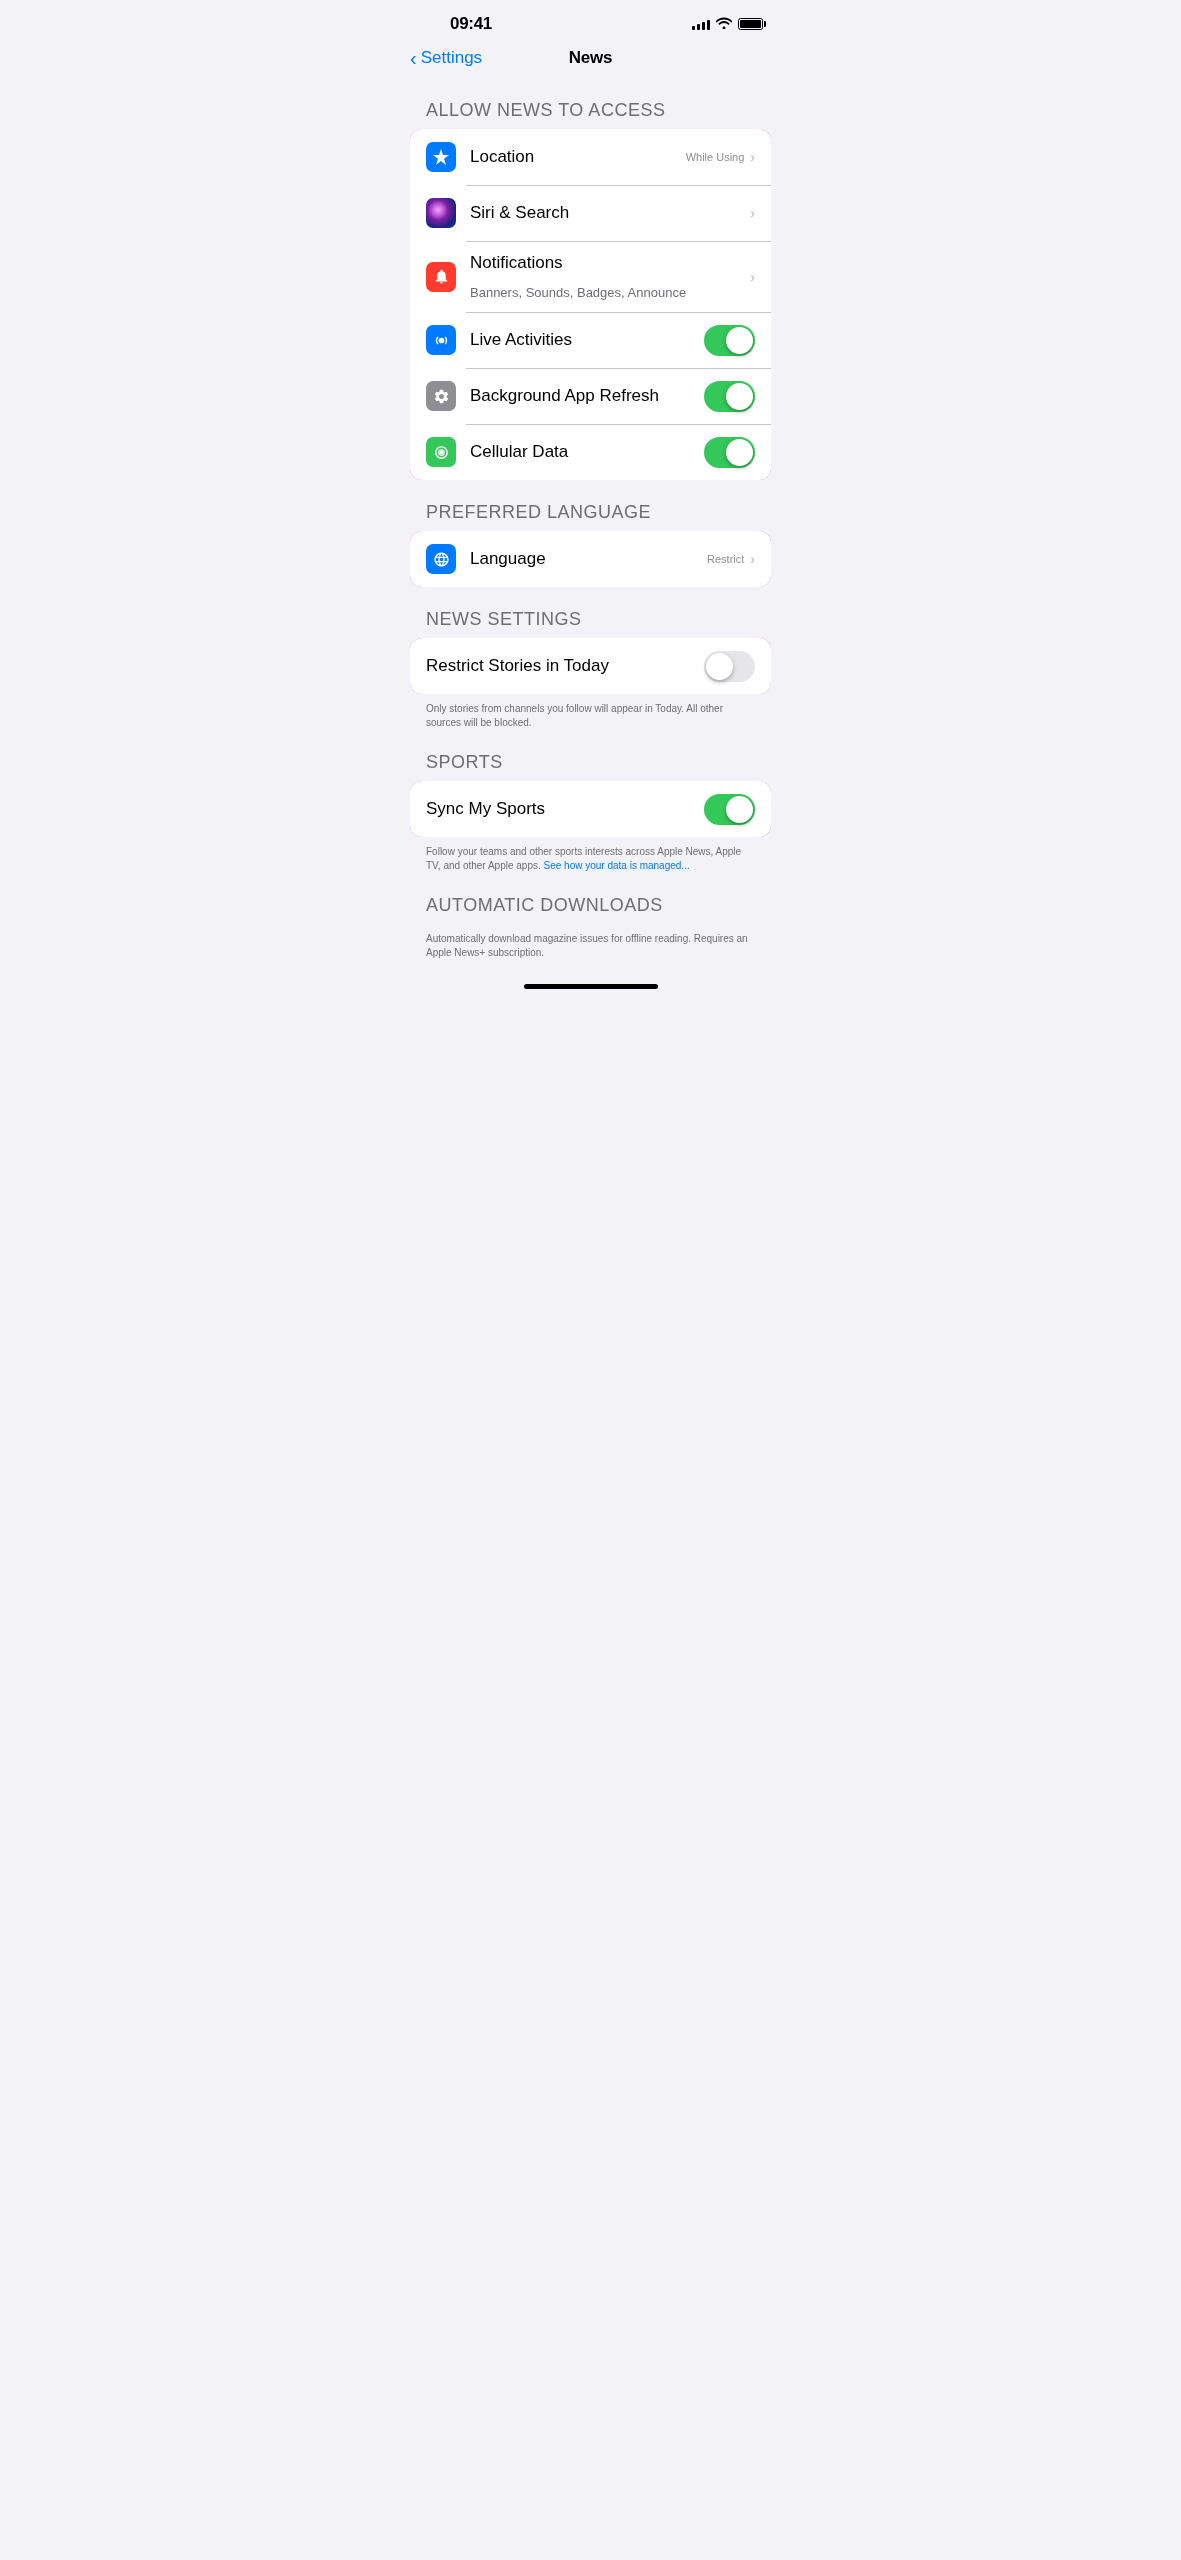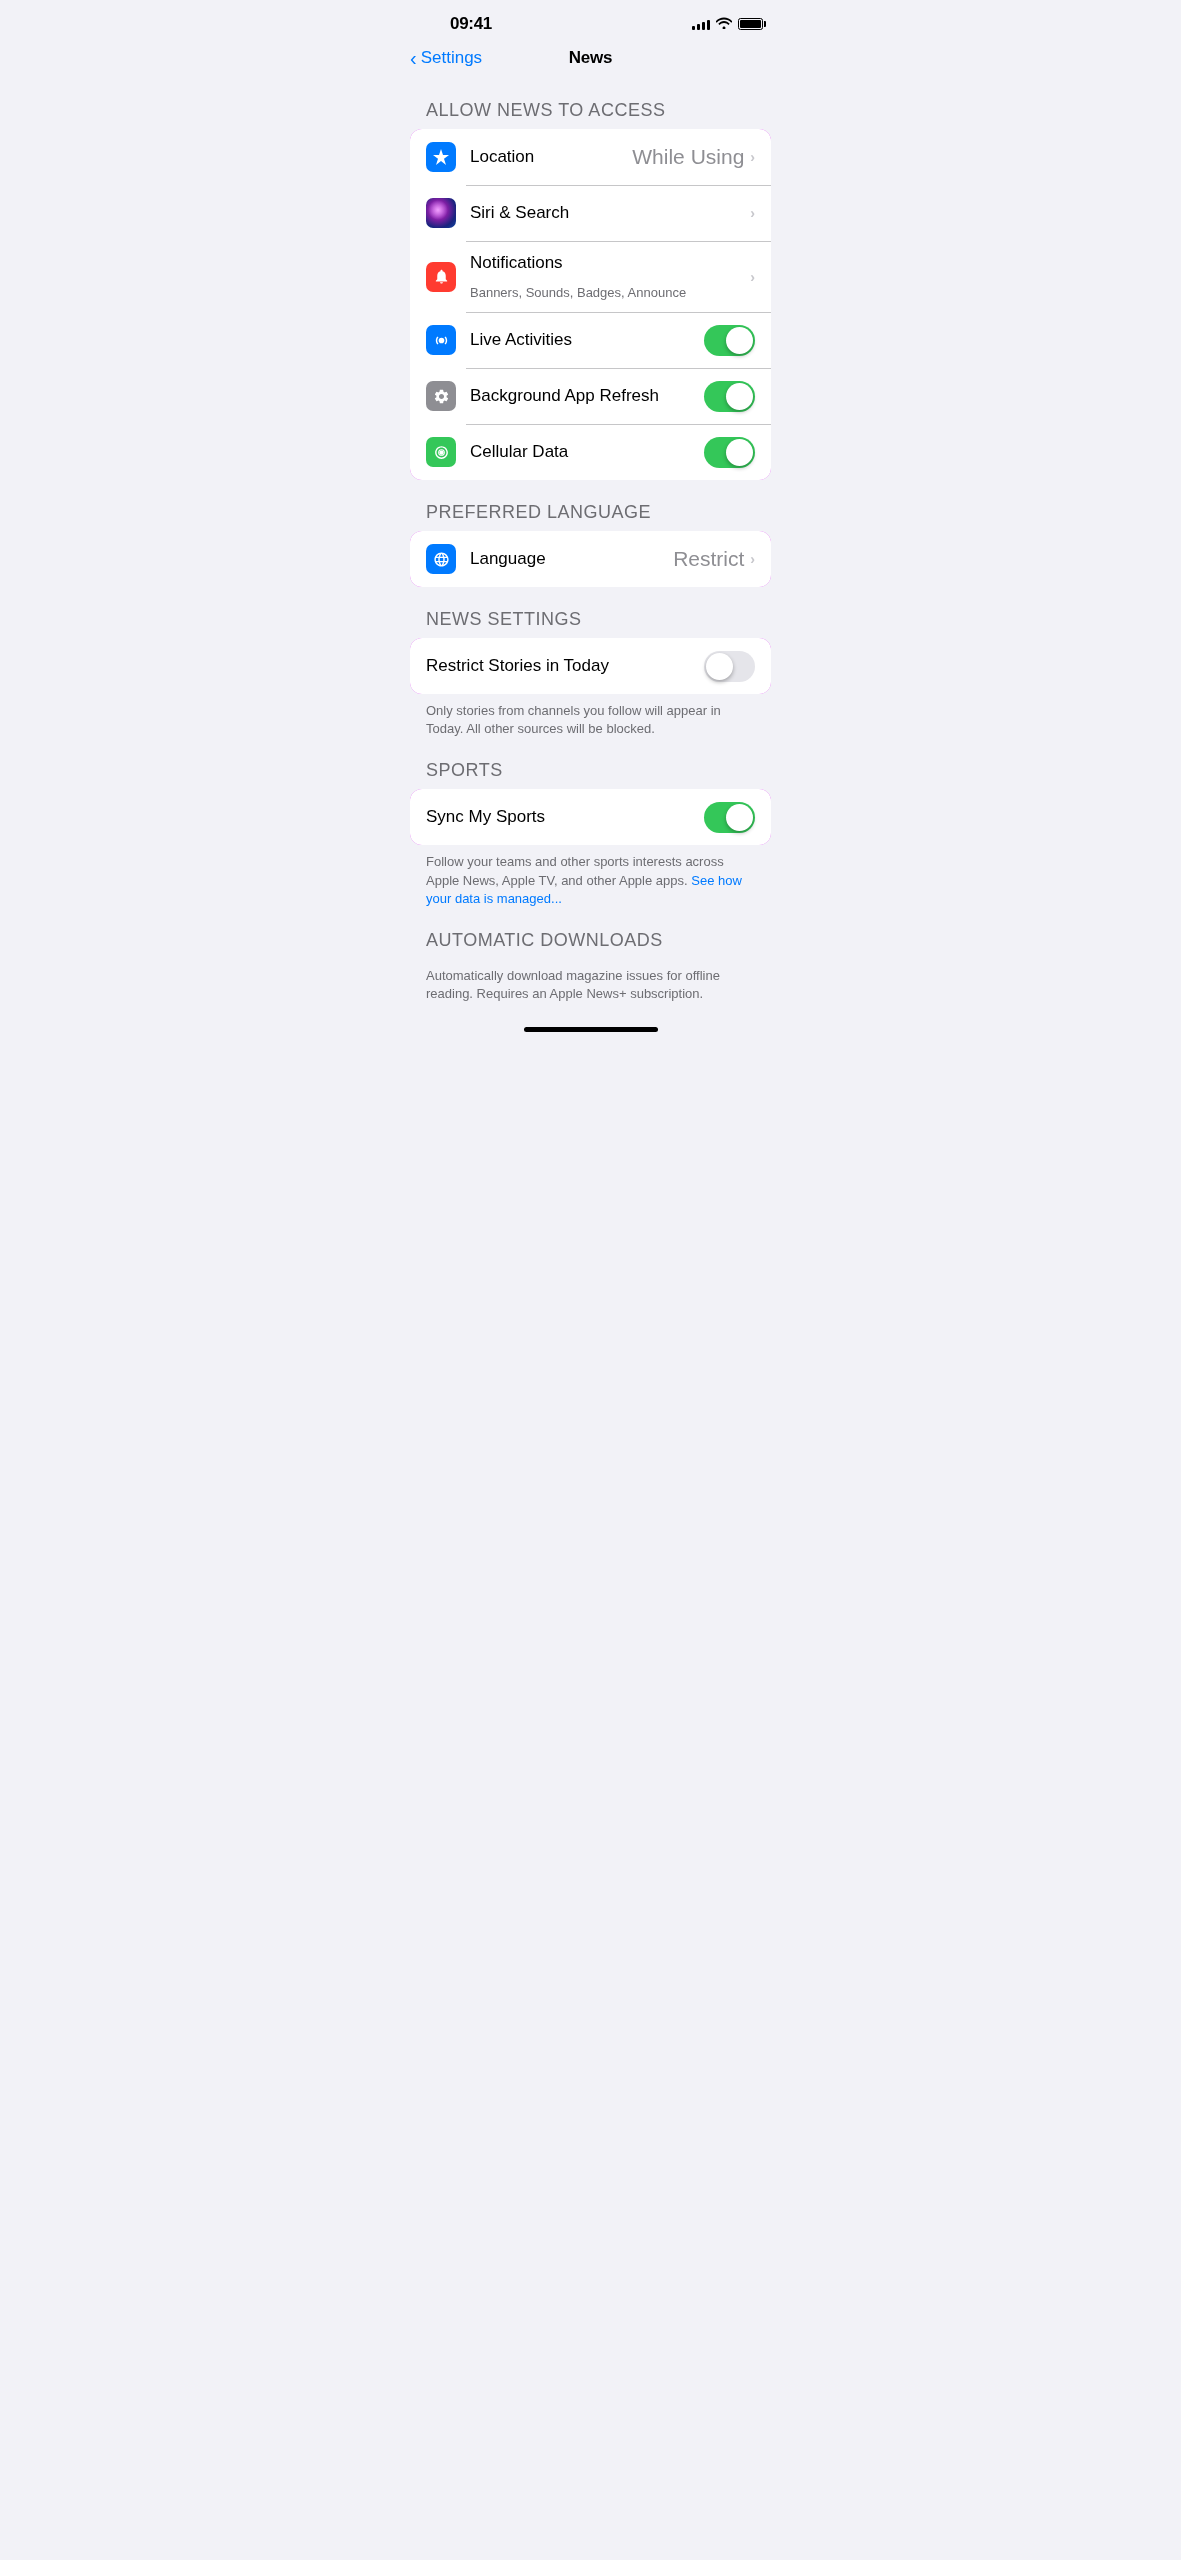--- a/index.html
+++ b/index.html
@@ -122,21 +122,21 @@
     .section-header {
       font-size: 18px;
       font-weight: 400;
       color: #6d6d72;
       text-transform: uppercase;
       letter-spacing: 0.5px;
       padding: 0 16px 8px;
       margin-top: 22px;
     }
     .section-footer {
-      font-size: 13px;
+      font-size: 10px;
       color: #6d6d72;
       padding: 8px 16px 0;
       line-height: 1.4;
     }
     .section-footer a {
       color: #007aff;
       text-decoration: none;
     }
 
     
@@ -193,21 +193,21 @@
     .row-sublabel {
       font-size: 13px;
       color: #6d6d72;
       margin-top: 12px;
     }
     .row-label-wrap {
       flex: 1;
     }
 
     .row-value {
-      font-size: 21px;
+      font-size: 11px;
       color: #8e8e93;
       margin-right: 6px;
     }
     .chevron-right {
       color: #c7c7cc;
       font-size: 14px;
       font-weight: 600;
     }
 
     

